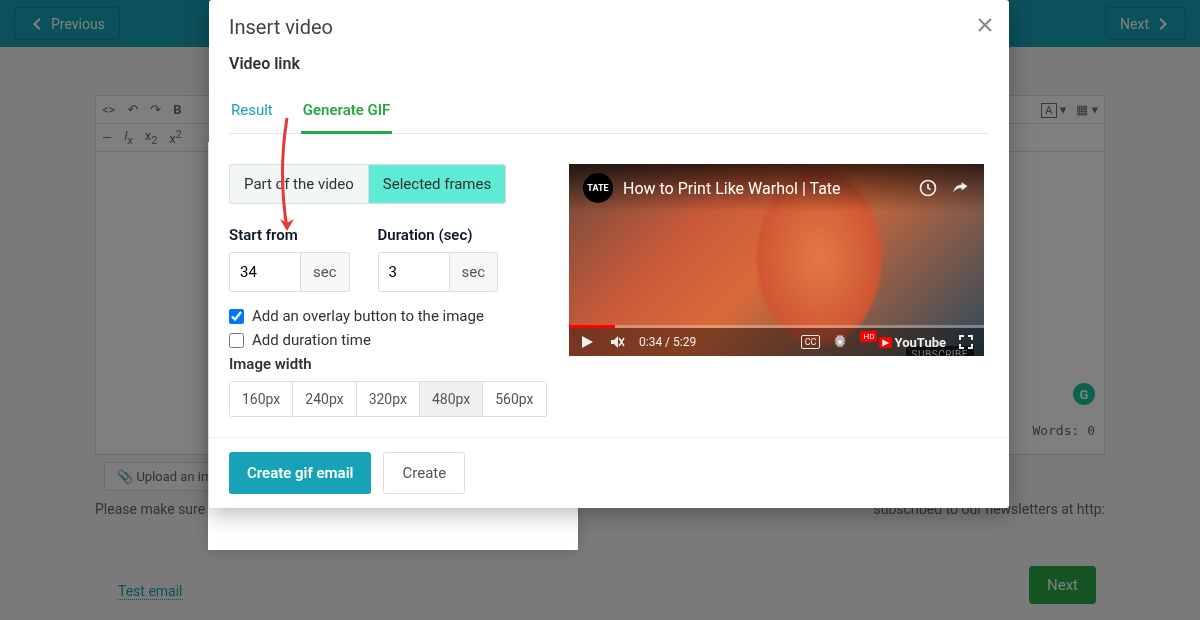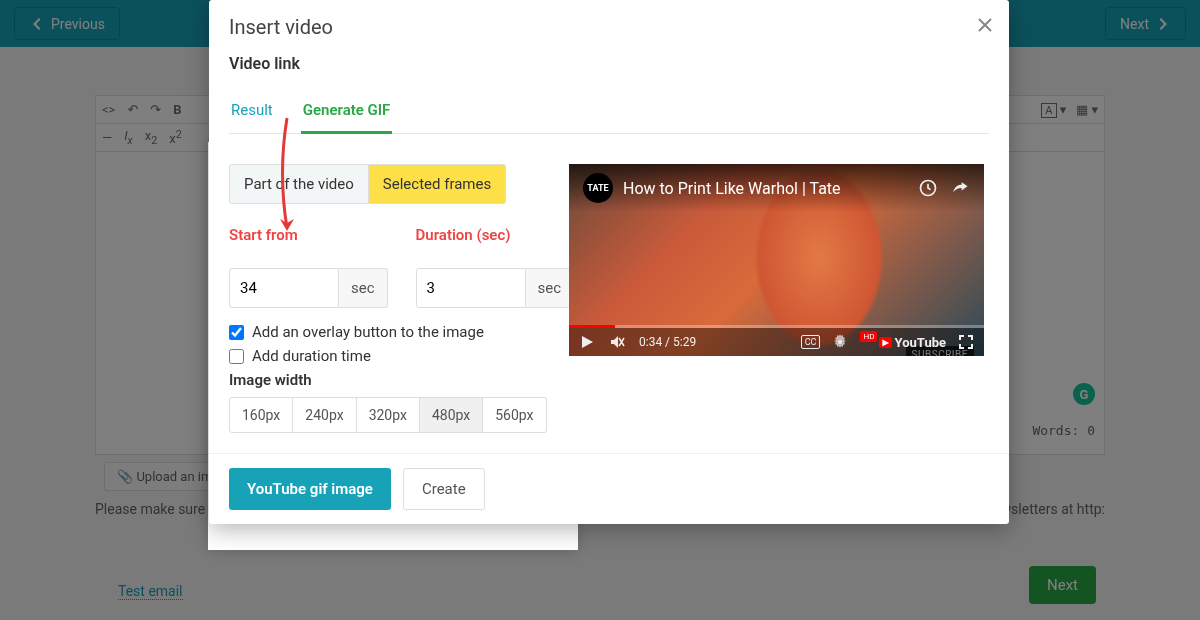--- a/index.html
+++ b/index.html
@@ -30,30 +30,30 @@
 .vl-label{font-size:16px;font-weight:600;color:#333;margin-bottom:28px}
 .vl-input{width:100%;height:40px;border:1px solid #ddd;background:#f3f3f3;border-radius:3px;padding:0 12px;font-size:15px;color:#555}
 
 .tabs{margin-top:22px;display:flex;gap:26px;border-bottom:1px solid #e5e5e5;font-size:15px}
 .tab{padding:0 2px 12px;color:#17a2b8;cursor:pointer}
 .tab.active{color:#28a745;font-weight:600;border-bottom:3px solid #28a745;margin-bottom:-1px}
 
 .content-row{display:flex;margin-top:30px;gap:30px}
 .left{width:310px}
 .segbtns{display:flex}
-.seg{border:1px solid #ddd;padding:10px 14px;font-size:15px;background:#fde047;color:#333;cursor:pointer}
+.seg{border:1px solid #ddd;padding:10px 14px;font-size:15px;background:#5eead4;color:#333;cursor:pointer}
 .seg:first-child{border-radius:3px 0 0 3px}
 .seg:last-child{border-radius:0 3px 3px 0;border-left:none}
 .seg.sel{background:#f3f6f6;color:#333}
 
 .fields{display:flex;gap:28px;margin-top:22px}
 .field{flex:0 0 auto}
-.field label{display:block;font-size:15px;font-weight:600;color:#ef4444;margin-bottom:24px}
+.field label{display:block;font-size:15px;font-weight:600;color:#0f172a;margin-bottom:8px}
 .igroup{display:flex}
-.igroup input{width:110px;height:40px;border:1px solid #ddd;border-radius:3px 0 0 3px;padding:8px 10px;font-size:15px}
+.igroup input{width:72px;height:40px;border:1px solid #ddd;border-radius:3px 0 0 3px;padding:8px 10px;font-size:15px}
 .igroup .unit{height:40px;border:1px solid #ddd;border-left:none;border-radius:0 3px 3px 0;background:#f7f7f7;padding:0 12px;display:flex;align-items:center;font-size:15px;color:#555}
 
 .checks{margin-top:15px}
 .checks label{display:flex;align-items:center;gap:8px;font-size:15px;color:#333;margin-bottom:6px;cursor:pointer}
 .checks input{width:15px;height:15px}
 
 .iw-label{font-size:15px;font-weight:600;color:#333;margin-top:6px;margin-bottom:8px}
 .iw-btns{display:flex}
 .iw{border:1px solid #ddd;border-left:none;padding:9px 12px;font-size:14px;background:#fff;color:#555;cursor:pointer}
 .iw:first-child{border-left:1px solid #ddd;border-radius:3px 0 0 3px}
@@ -246,21 +246,21 @@
             </span>
             <svg width="16" height="16" viewBox="0 0 16 16">
                 <path stroke="#eee" stroke-width="2" fill="none" d="M2 6V2h4M10 2h4v4M14 10v4h-4M6 14H2v-4"></path>
               </svg>
           </div>
         </div>
       </div>
     </div>
   </div>
   <div class="modal-footer">
-    <button class="btn-primary">YouTube gif image</button>
+    <button class="btn-primary">Create gif email</button>
     <button class="btn-secondary">Create</button>
   </div>
 </div>
 
 <div class="arrow">
   <svg width="30" height="130">
     <path d="M15 5 Q 6 60 15 115" stroke="#e53935" stroke-width="3" fill="none"></path>
     <path d="M15 118 l-7 -12 l7 4 l7 -4 z" fill="#e53935"></path>
   </svg>
 </div>

